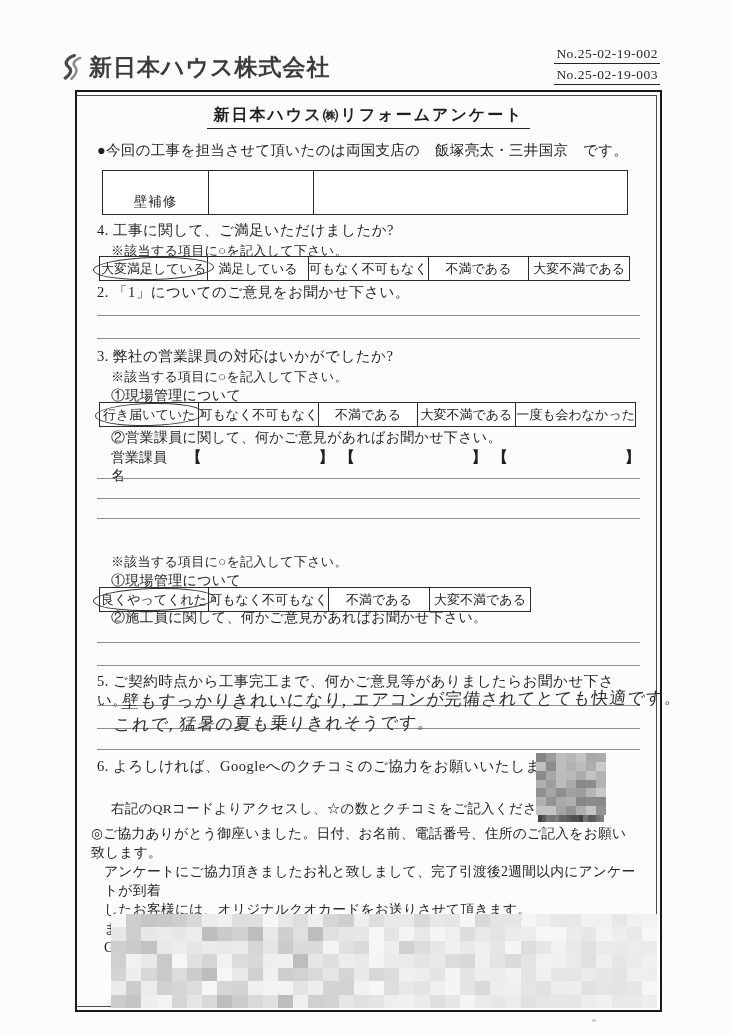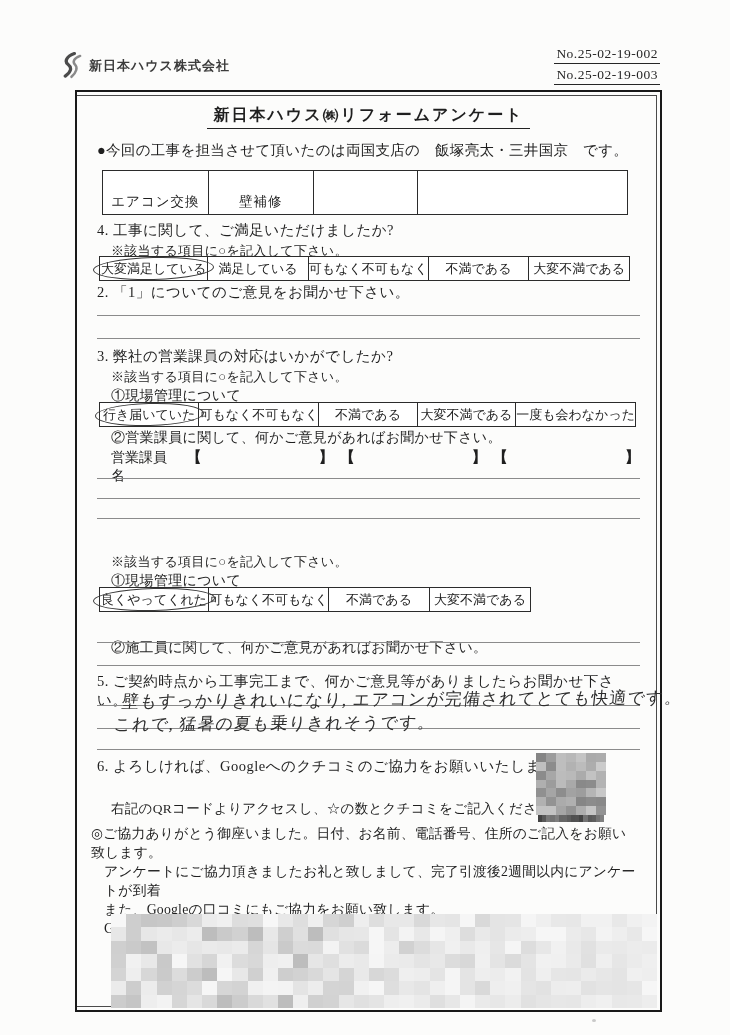--- a/index.html
+++ b/index.html
@@ -6,21 +6,21 @@
   html,body { background:#e8e8e8; }
   .page {
     position:relative; width:730px; height:1035px;
     background:#fcfcfb; overflow:hidden;
     font-family:"Liberation Serif","DejaVu Serif",serif;
     color:#1f1f1f;
   }
   
   .hdr-logo { position:absolute; left:60px; top:52px; display:flex; align-items:center; gap:6px; }
   .hdr-logo svg { display:block; }
-  .company-name { font-family:"Liberation Sans","DejaVu Sans",sans-serif; font-weight:bold; font-size:13px; color:#3c3c3c; letter-spacing:1px; }
+  .company-name { font-family:"Liberation Sans","DejaVu Sans",sans-serif; font-weight:bold; font-size:23px; color:#3c3c3c; letter-spacing:1px; }
   .doc-numbers { position:absolute; right:70px; top:46px; text-align:left; }
   .doc-num { font-size:13.5px; color:#262626; border-bottom:1px solid #262626; padding:0 2px 1px 2px; margin-bottom:3px; letter-spacing:0.5px; }
   
   .form-box { position:absolute; left:75px; top:90px; width:587px; height:922px; border:2px solid #191919; padding:3px 3px 3px 0; background:transparent; }
   .form-inner { position:relative; width:100%; height:100%; border:1px solid #4a4a4a; border-left:none; }
   
   .abs { position:absolute; left:20px; right:16px; }
   .title-wrap { text-align:center; }
   .form-title { display:inline-block; font-size:16px; font-weight:600; letter-spacing:2px; border-bottom:1.5px solid #222; padding:0 6px 2px 6px; }
   .intro { font-size:14.5px; letter-spacing:0.3px; }
@@ -75,21 +75,20 @@
   <div class="form-box">
   <div class="form-inner">
 
     <div class="abs title-wrap" style="top:9px;">
       <span class="form-title">新日本ハウス㈱リフォームアンケート</span>
     </div>
 
     <div class="abs intro" style="top:45px;">●今回の工事を担当させて頂いたのは両国支店の　飯塚亮太・三井国京　です。</div>
 
     <div class="abs work-table" style="top:74px; left:25px; right:28px;">
-      <div class="work-cell">エアコン交換</div>
       <div class="work-cell">壁補修</div>
       <div class="work-cell"></div>
       <div class="work-cell"></div>
     </div>
 
     <div class="abs qlabel" style="top:125px;">4. 工事に関して、ご満足いただけましたか?</div>
     <div class="abs note" style="top:146px;">※該当する項目に○を記入して下さい。</div>
     <div class="abs opt-table" style="top:160px; left:22px; right:26px; grid-template-columns:repeat(5,1fr);">
       <div class="opt-cell">
             <span class="circled">大変満足している</span>
@@ -139,21 +138,21 @@
     <div class="abs note" style="top:457px;">※該当する項目に○を記入して下さい。</div>
     <div class="abs subq" style="top:476px;">①現場管理について</div>
     <div class="abs opt-table" style="top:491px; left:22px; width:432px; grid-template-columns:repeat(4,1fr);">
       <div class="opt-cell">
             <span class="circled">良くやってくれた</span>
           </div>
       <div class="opt-cell">可もなく不可もなく</div>
       <div class="opt-cell">不満である</div>
       <div class="opt-cell">大変不満である</div>
     </div>
-    <div class="abs subq" style="top:543px;">②施工員に関して、何かご意見があればお聞かせ下さい。</div>
+    <div class="abs subq" style="top:513px;">②施工員に関して、何かご意見があればお聞かせ下さい。</div>
     <div class="abs rule" style="top:526px;"></div>
     <div class="abs rule" style="top:549px;"></div>
 
     <div class="abs qlabel" style="top:576px;">5. ご契約時点から工事完工まで、何かご意見等がありましたらお聞かせ下さい。</div>
     <div class="abs rule" style="top:589px;"></div>
     <div class="abs rule" style="top:612px;"></div>
     <div class="abs rule" style="top:633px;"></div>
     <div class="handwriting" style="left:45px; top:592px;">壁もすっかりきれいになり, エアコンが完備されてとても快適です。</div>
     <div class="handwriting" style="left:37px; top:616px;">これで, 猛暑の夏も乗りきれそうです。</div>
 
@@ -226,20 +225,21 @@
           <div style="background: rgb(115, 115, 115);"></div>
           <div style="background: rgb(89, 89, 89);"></div>
           <div style="background: rgb(94, 94, 94);"></div>
           <div style="background: rgb(116, 116, 116);"></div>
           <div style="background: rgb(128, 128, 128);"></div>
         </div>
 
     <div class="abs footer-par" style="top:728px; left:14px;">
       <p>◎ご協力ありがとう御座いました。日付、お名前、電話番号、住所のご記入をお願い致します。</p>
       <p>アンケートにご協力頂きましたお礼と致しまして、完了引渡後2週間以内にアンケートが到着</p>
+      <p>したお客様には、オリジナルクオカードをお送りさせて頂きます。</p>
       <p>また、Googleの口コミにもご協力をお願い致します。</p>
       <p>Googleの口コミ投稿日とお名前もご記入をお願い致します。</p>
     </div>
 
     <div class="qr-redact mosaic" style="top: 818px; left: 34px; width: 546px; height: 94px; grid-template-columns: repeat(36, 1fr); grid-template-rows: repeat(7, 1fr);">
           <div style="background: rgb(247, 247, 247);"></div>
           <div style="background: rgb(206, 206, 206);"></div>
           <div style="background: rgb(198, 198, 198);"></div>
           <div style="background: rgb(200, 200, 200);"></div>
           <div style="background: rgb(206, 206, 206);"></div>

